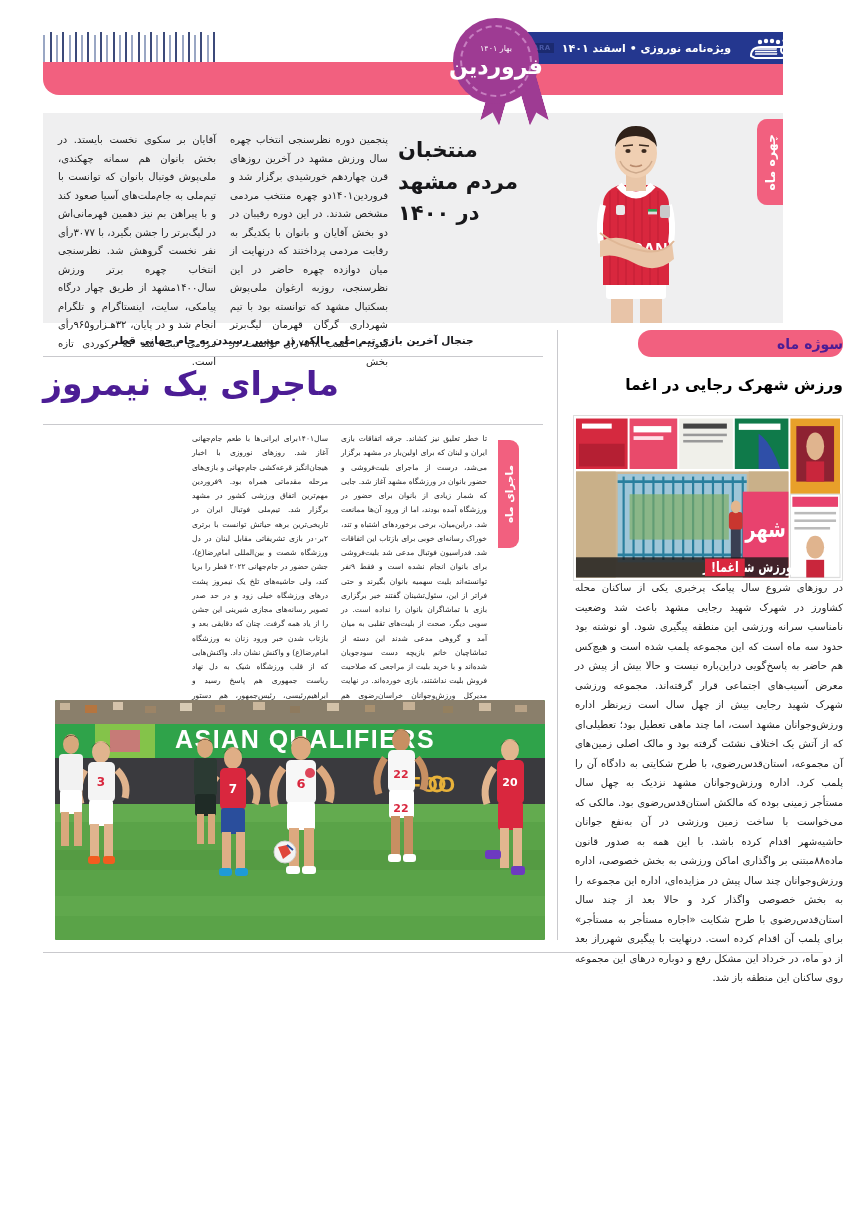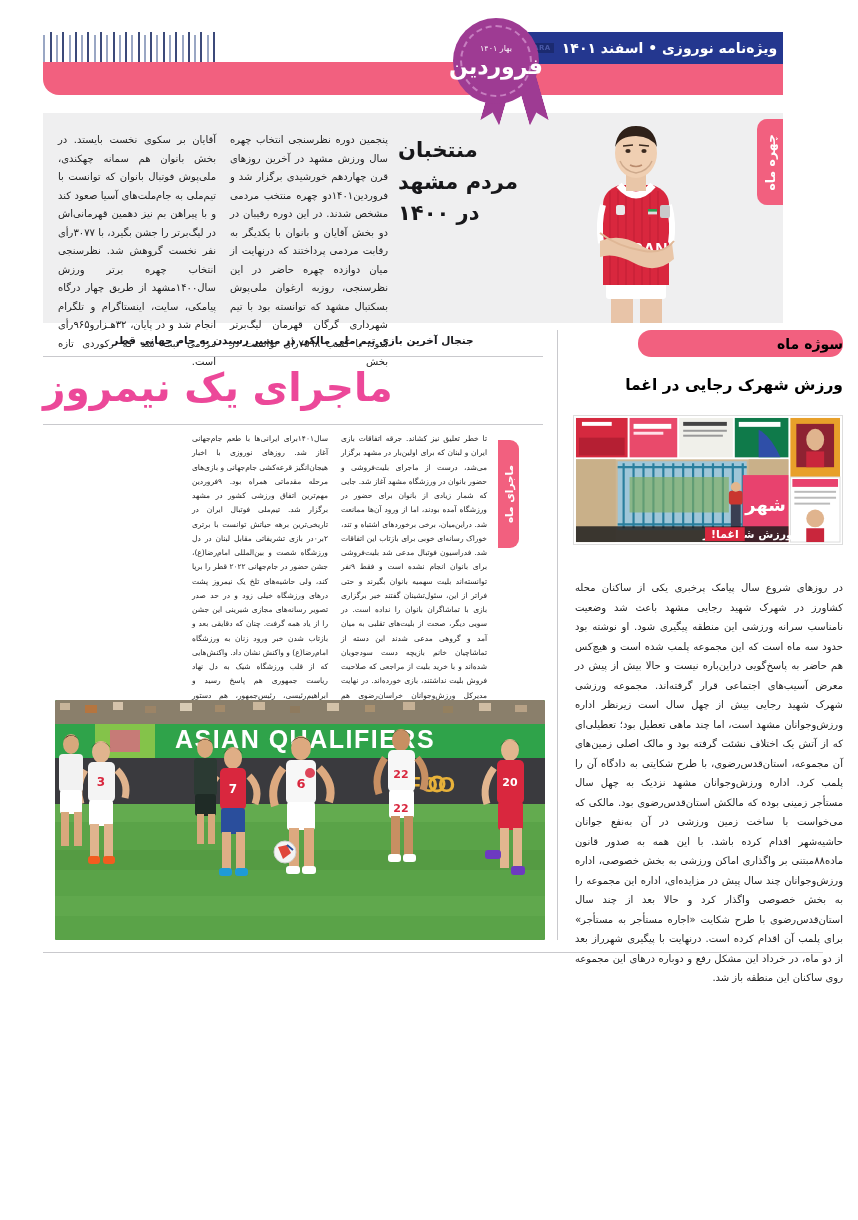--- a/index.html
+++ b/index.html
@@ -20,21 +20,21 @@
   .stripes i:nth-child(even){ background:#9aa7c4; height:27px; }
   .pinkbar-rounded { position:absolute; left:43px; top:62px; width:740px; height:33px;
              background:#f2607f; border-bottom-left-radius:16px; border-top-left-radius:0; }
   .bluebar { position:absolute; left:500px; top:32px; width:283px; height:32px;
              background:#24378f; border-radius:4px 0 0 4px; display:flex;
              align-items:center; justify-content:flex-end; padding-right:8px; gap:8px; }
   .pagenum { color:#fff; font-size:15px; font-weight:bold; letter-spacing:0; }
   .logo-mark { width:46px; height:24px; position:relative; flex:0 0 auto; }
   .logo-mark svg { display:block; }
   .bluebar-sep { width:1px; height:18px; background:#7f8dc4; }
-  .bluebar-txt { color:#fff; font-size:14px; font-weight:bold; white-space:nowrap; }
+  .bluebar-txt { color:#fff; font-size:11px; font-weight:bold; white-space:nowrap; }
   .bluebar-latin { color:#4a5aa8; font-size:7px; font-weight:bold;
                    background:#1b2a70; padding:1px 3px; letter-spacing:.5px; }
 
   
   .rosette { position:absolute; left:453px; top:18px; width:86px; height:86px; z-index:8; }
   .rosette .serr { position:absolute; inset:0; border-radius:50%; background:#9e3b93; }
   .rosette .inner { position:absolute; left:7px; top:7px; right:7px; bottom:7px;
      border-radius:50%; background:#9e3b93; border:2px dashed #c77ec0;
      display:flex; flex-direction:column; align-items:center; justify-content:center;
      color:#fff; }
@@ -60,21 +60,21 @@
   .headline-top { position:absolute; right:250px; top:22px; width:135px;
       text-align:left; font-size:21px; font-weight:bold; line-height:1.5; color:#17171a; }
   .cols-top { position:absolute; right:395px; top:18px; width:330px;
       display:flex; gap:14px; direction:rtl; }
   .cols-top .col { width:158px; font-size:10px; line-height:1.85; text-align:justify;
       color:#222; }
   .kicker-rule { position:absolute; left:43px; top:356px; width:500px; height:1px; background:#c9c9cd; }
   .kicker { position:absolute; left:43px; top:334px; width:500px; text-align:center;
             font-size:10.5px; font-weight:bold; color:#1b1b1f; }
   .bighead { position:absolute; left:43px; top:362px; width:500px; text-align:left;
-             font-size:39px; font-weight:bold; color:#ec4899; line-height:1.35; }
+             font-size:33px; font-weight:bold; color:#4c1d95; line-height:1.35; }
   .head-rule { position:absolute; left:43px; top:424px; width:500px; height:1px; background:#c9c9cd; }
 
   .mid-tab { position:absolute; left:498px; top:440px; width:21px; height:108px;
       background:#f2607f; border-top-right-radius:9px; border-bottom-right-radius:9px;
       display:flex; align-items:center; justify-content:center; }
   .mid-tab span { writing-mode:vertical-rl; color:#fff; font-size:10.5px;
       font-weight:bold; transform:rotate(180deg); }
 
   .mid-cols { position:absolute; left:55px; top:432px; width:436px;
       display:flex; gap:13px; direction:rtl; }
@@ -82,24 +82,24 @@
   .mid-cols .col.first { width:150px; padding-right:4px; }
   .photo-match { position:absolute; left:55px; top:700px; width:490px; height:240px;
       border-radius:2px; overflow:hidden; background:#2b6b2f; }
 
   
   .rcol { position:absolute; left:570px; top:330px; width:288px; }
   .rcol-divider { position:absolute; left:557px; top:330px; width:1px; height:610px; background:#c9c9cd; }
   .badge-soje { position:absolute; right:15px; top:0; width:205px; height:27px;
       background:#f2607f; border-radius:13px; display:flex; align-items:center;
       justify-content:flex-start; padding-left:18px; }
-  .badge-soje span { color:#000000; font-size:14px; font-weight:bold; }
+  .badge-soje span { color:#4c1d95; font-size:14px; font-weight:bold; }
   .rhead { position:absolute; right:15px; top:46px; width:270px; text-align:right;
       font-size:15.5px; font-weight:bold; color:#000000; }
-  .collage { position:absolute; right:15px; top:85px; width:270px; height:130px;
+  .collage { position:absolute; right:15px; top:85px; width:270px; height:166px;
       overflow:hidden; border:1px solid #ddd; background:#15803d; }
   .rbody { position:absolute; right:15px; top:228px; width:268px;
       font-size:10px; line-height:1.95; text-align:justify; color:#222;margin-top:20px; }
 
   
   .tl-rule { position:absolute; left:43px; top:952px; width:780px; height:1px; background:#c9c9cd; }
   .tl { position:absolute; left:0; top:960px; width:858px; height:260px; }
 
   
   .ph { width:100%; height:100%; display:block; }

